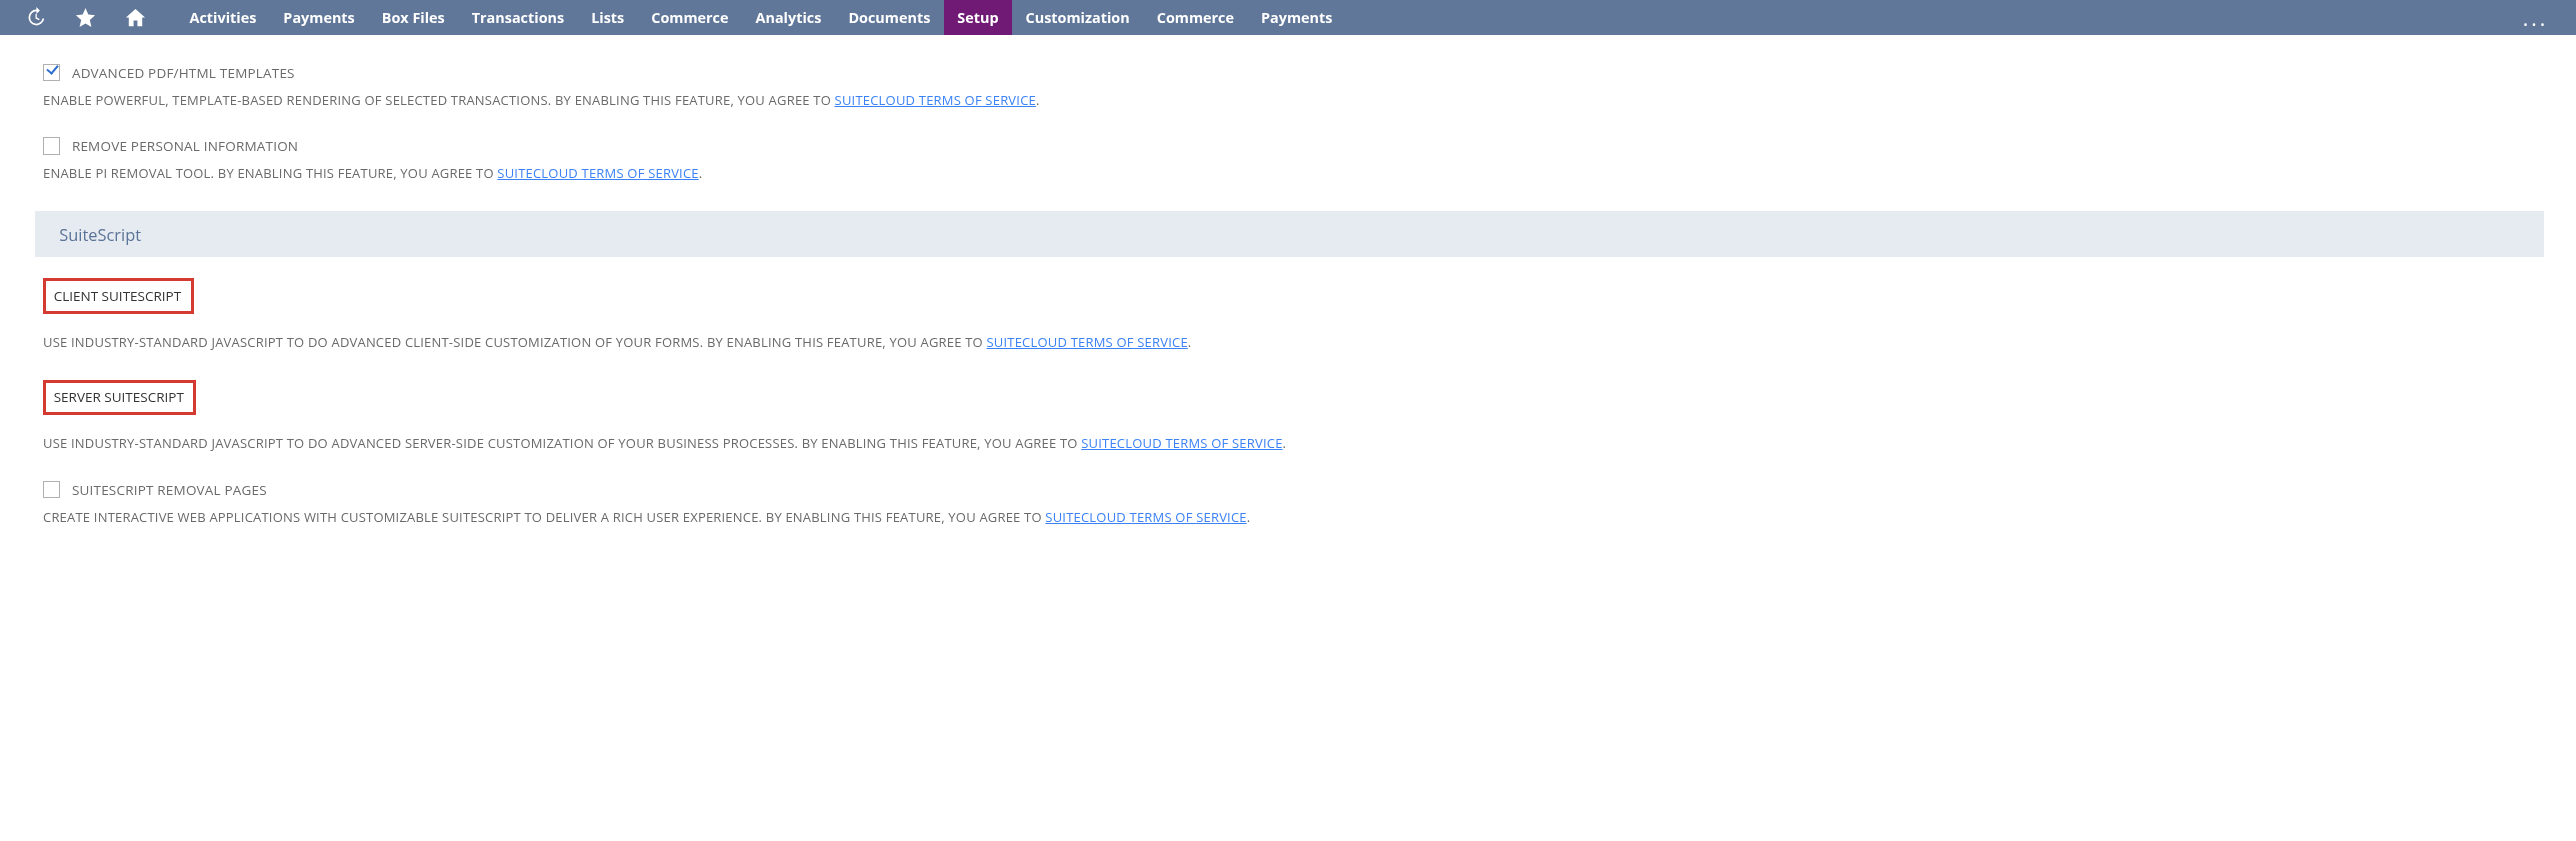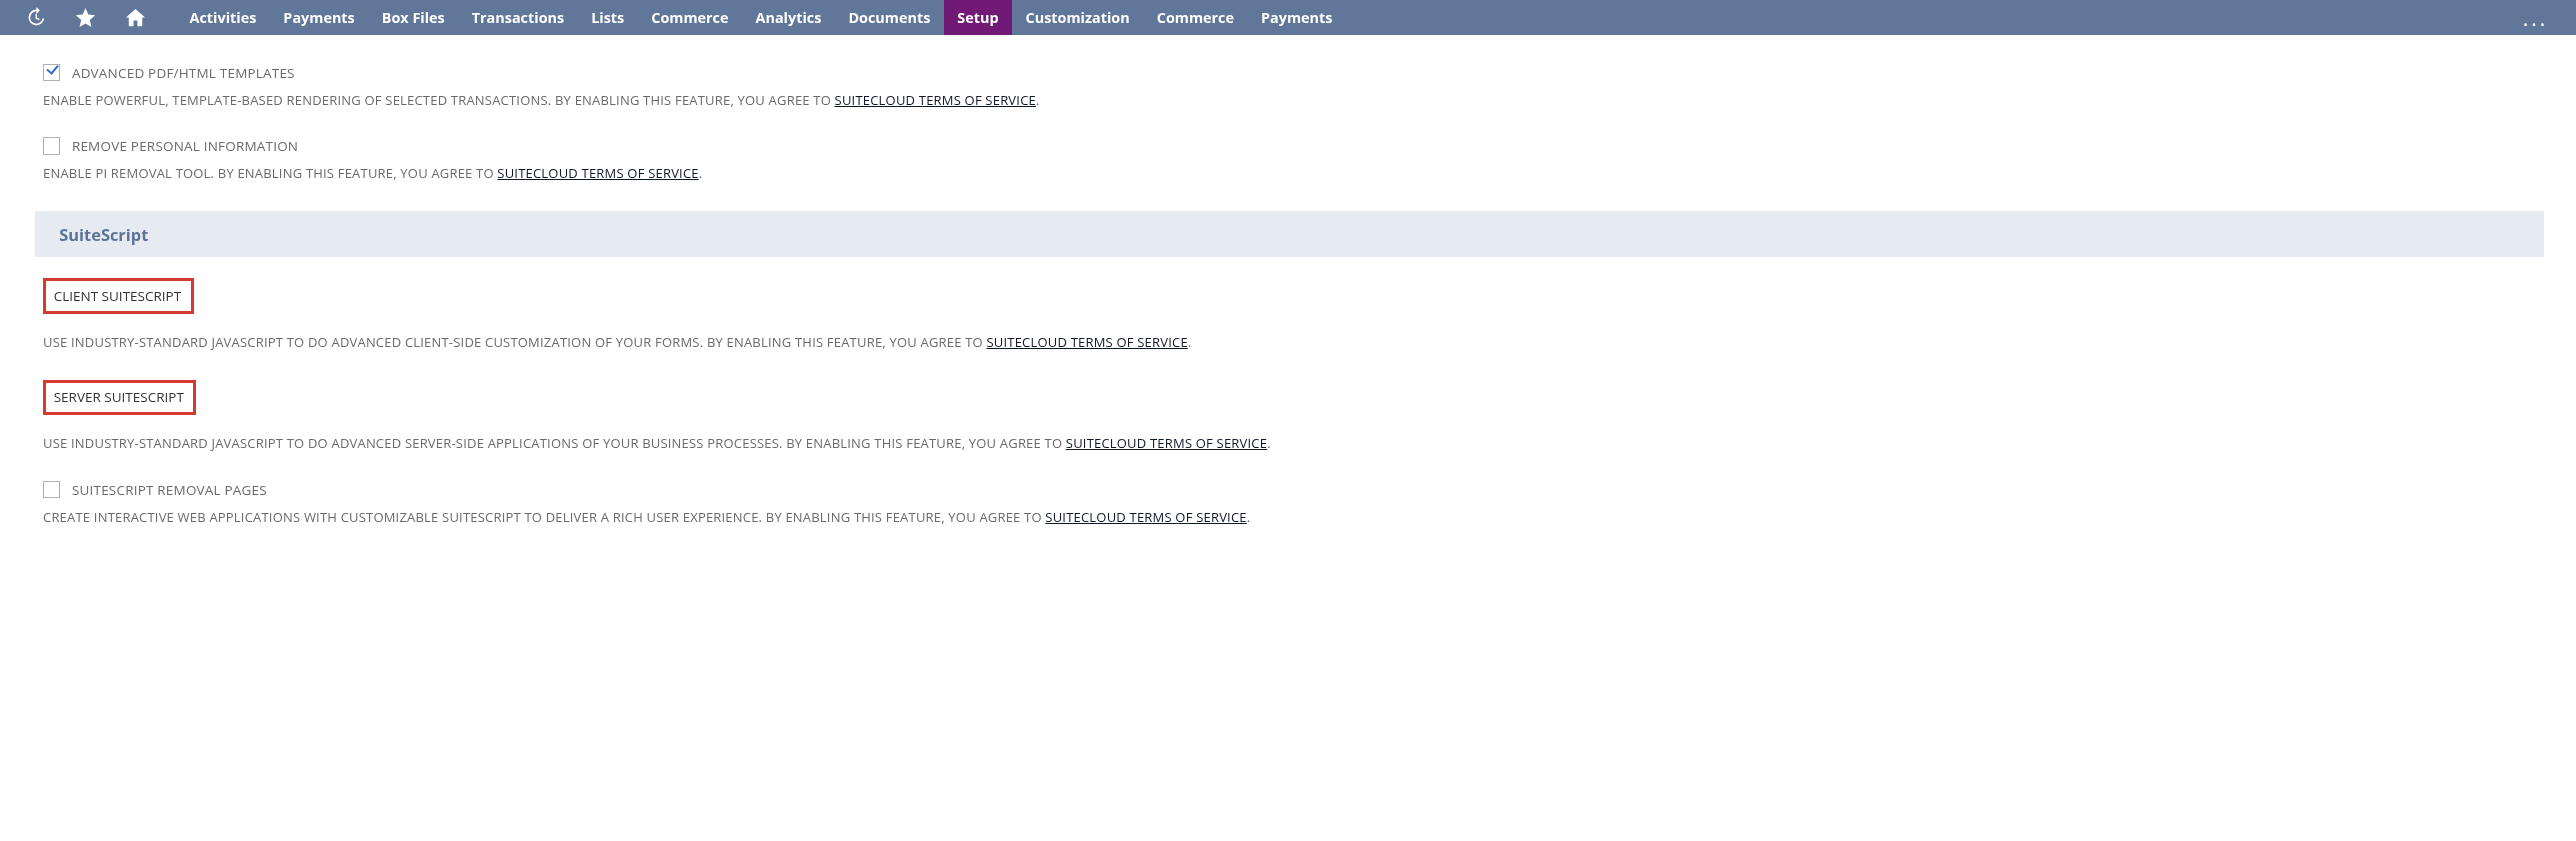--- a/index.html
+++ b/index.html
@@ -97,27 +97,27 @@
   }
   .desc {
     font-size: 13px;
     color: #6a6a6a;
     letter-spacing: 0.2px;
     margin-bottom: 27px;
     line-height: 1.6;
     max-width: 1348px;
   }
   .desc a {
-    color: #0f172a;
+    color: #3b82f6;
     text-decoration: underline;
   }
   .section-header {
     background: #e6ebf2;
     color: #5b7396;
-    font-weight: 700;
+    font-weight: 400;
     font-size: 16.4px;
     padding: 11.6px 19px 11.6px 24px;
     margin: 11.6px 0 21px -7.7px;
     width: calc(100% + 19px);
   }
   .highlight-box {
     border: 3.9px solid #d43a2f;
     display: inline-flex;
     align-items: center;
     padding: 5.8px 9.6px 5.8px 7.7px;
@@ -186,21 +186,21 @@
   <div class="section-header">SuiteScript</div>
 
   <div id="section2-container">
       <div class="block"><div class="highlight-box">
           <div class="cb checked"></div>
           <span class="label">CLIENT SUITESCRIPT</span>
         </div><div class="desc"><span>USE INDUSTRY-STANDARD JAVASCRIPT TO DO ADVANCED CLIENT-SIDE CUSTOMIZATION OF YOUR FORMS. BY ENABLING THIS FEATURE, YOU AGREE TO </span><a href="#">SUITECLOUD TERMS OF SERVICE</a><span>.</span></div></div>
       <div class="block"><div class="highlight-box">
           <div class="cb checked"></div>
           <span class="label">SERVER SUITESCRIPT</span>
-        </div><div class="desc"><span>USE INDUSTRY-STANDARD JAVASCRIPT TO DO ADVANCED SERVER-SIDE APPLICATIONS OF YOUR BUSINESS PROCESSES. BY ENABLING THIS FEATURE, YOU AGREE TO </span><a href="#">SUITECLOUD TERMS OF SERVICE</a><span>.</span></div></div>
+        </div><div class="desc"><span>USE INDUSTRY-STANDARD JAVASCRIPT TO DO ADVANCED SERVER-SIDE CUSTOMIZATION OF YOUR BUSINESS PROCESSES. BY ENABLING THIS FEATURE, YOU AGREE TO </span><a href="#">SUITECLOUD TERMS OF SERVICE</a><span>.</span></div></div>
       <div class="block">
         <div class="feature-row">
           <div class="cb"></div>
           <span class="label">SUITESCRIPT REMOVAL PAGES</span>
         </div>
         <div class="desc"><span>CREATE INTERACTIVE WEB APPLICATIONS WITH CUSTOMIZABLE SUITESCRIPT TO DELIVER A RICH USER EXPERIENCE. BY ENABLING THIS FEATURE, YOU AGREE TO </span><a href="#">SUITECLOUD TERMS OF SERVICE</a><span>.</span></div>
       </div>
     </div>
 
 </div>

